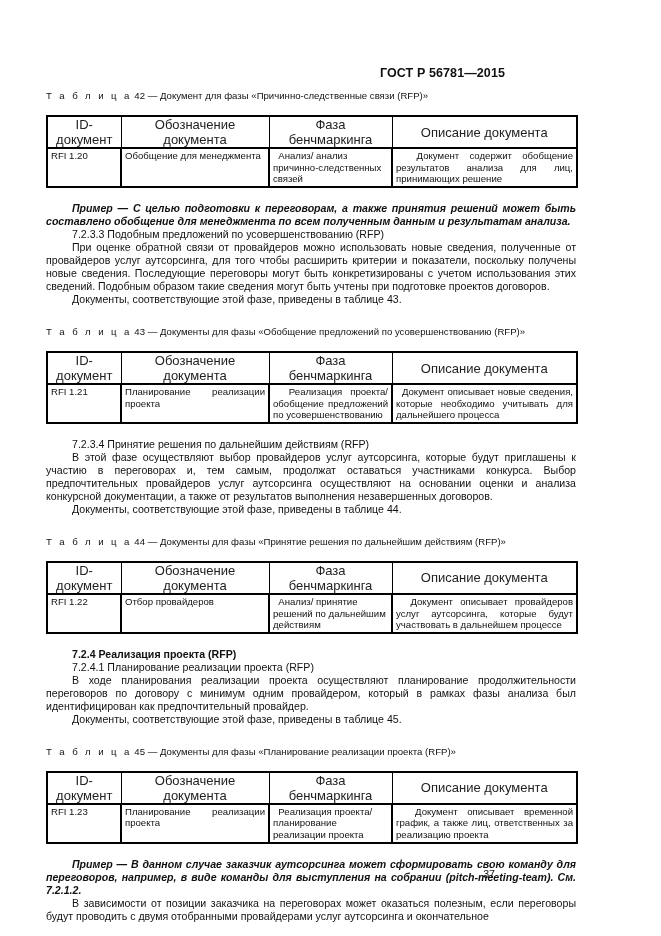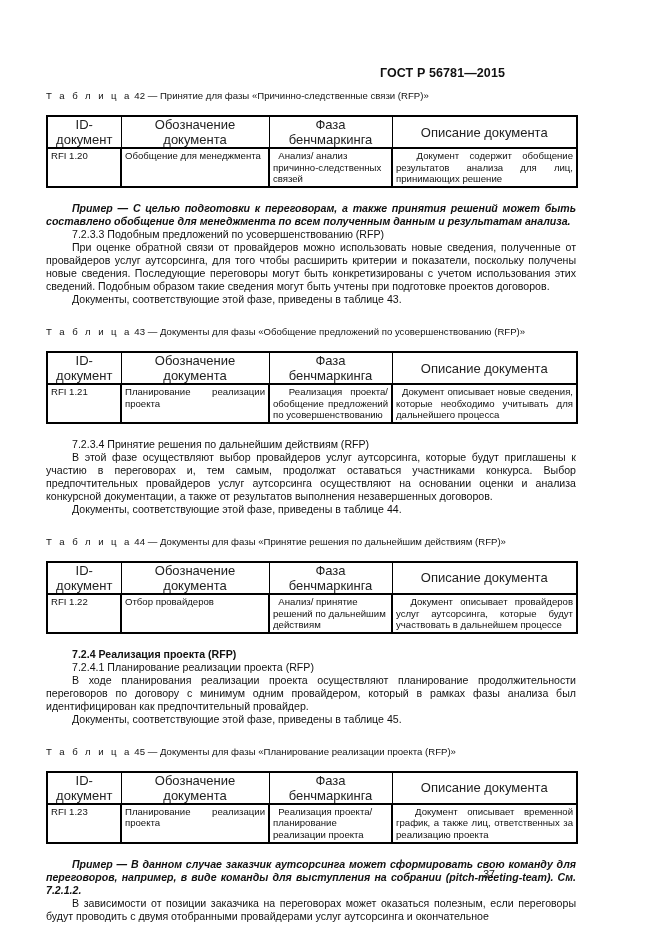--- a/index.html
+++ b/index.html
@@ -42,21 +42,21 @@
 </head>
 <body>
 
 <div class="page">
   <div class="std-code">ГОСТ Р 56781—2015</div>
 
   <div class="content">
 
     <div class="caption">
       <span class="spaced">Т а б л и ц а</span>
-      <span>42</span><span> — Принятие для фазы «Причинно-следственные связи (RFP)»</span>
+      <span>42</span><span> — Документ для фазы «Причинно-следственные связи (RFP)»</span>
     </div>
     <table class="doc">
       <colgroup>
           <col class="c1">
           <col class="c2">
           <col class="c3">
           <col class="c4">
         </colgroup>
       <tbody>
           <tr>

